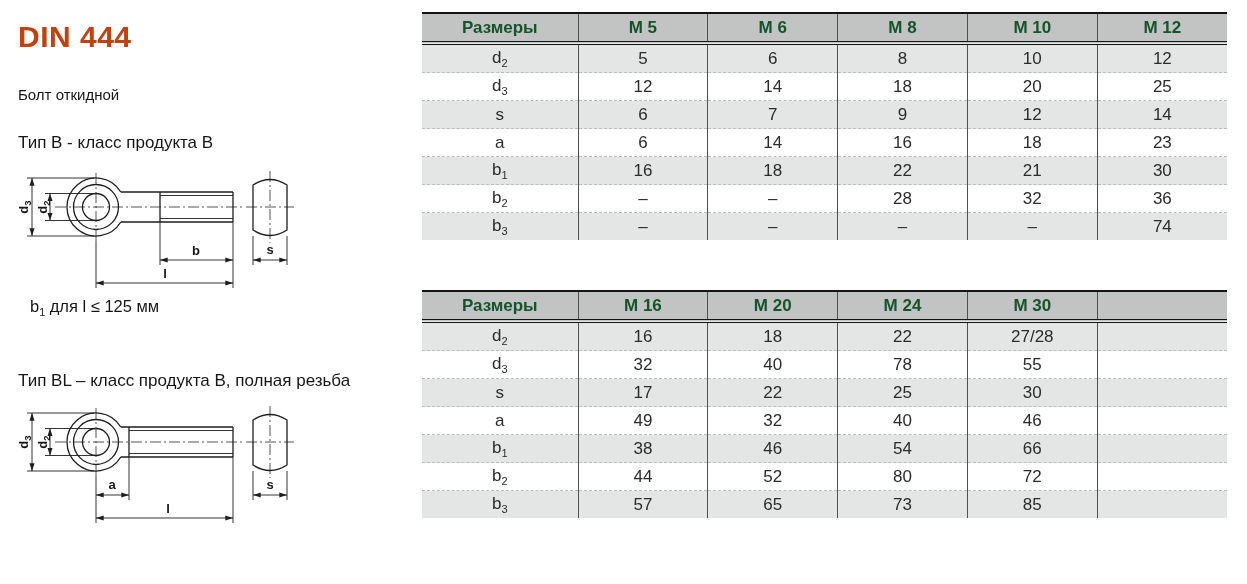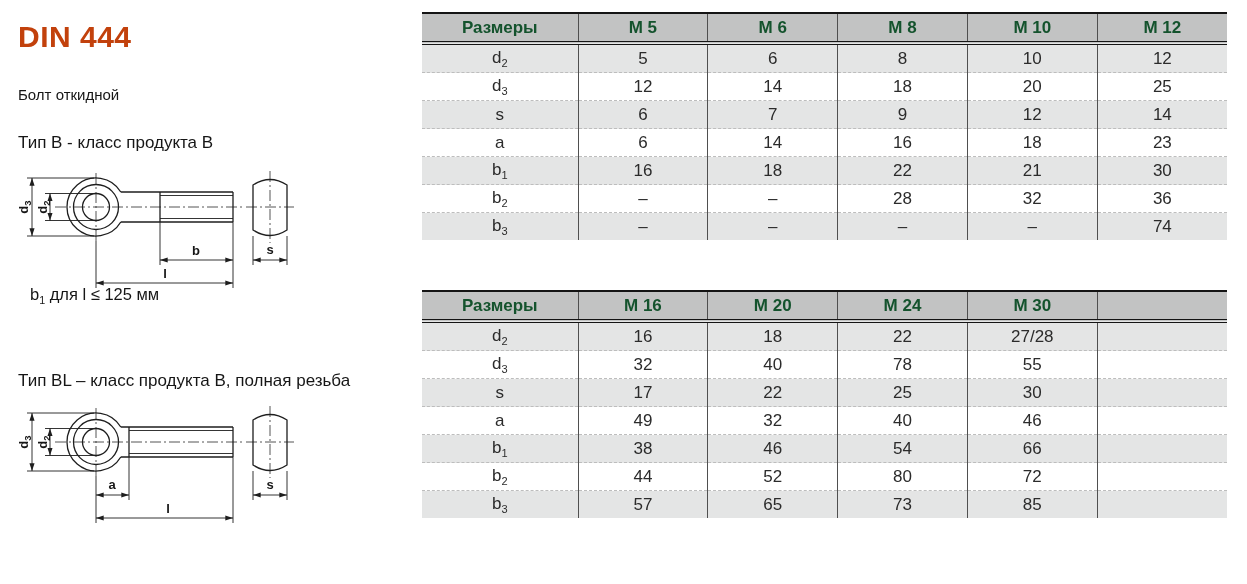--- a/index.html
+++ b/index.html
@@ -5,21 +5,21 @@
   html,body{margin:0;padding:0;background:#ffffff;}
   .page{position:relative;width:1247px;height:584px;background:#ffffff;overflow:hidden;
         font-family:"Liberation Sans",sans-serif;color:#1e1e1e;}
 
   .title-main{position:absolute;left:18px;top:20px;font-size:30px;font-weight:bold;letter-spacing:0.5px;color:#c2410c;}
   .title-sub{position:absolute;left:18px;top:78px;font-size:15px;color:#161616;margin-top:8px;}
   .type-heading{position:absolute;left:18px;font-size:17px;color:#161616;}
   .type-b{top:133px;}
   .type-bl{top:371px;}
 
-  .notes{position:absolute;left:30px;top:285px;font-size:16.5px;line-height:19px;color:#161616;}
+  .notes{position:absolute;left:30px;top:297px;font-size:16.5px;line-height:19px;color:#161616;}
   .notes sub{font-size:0.65em;}
 
   .drawing{position:absolute;left:10px;}
   .drawing-b{top:165px;}
   .drawing-bl{top:400px;}
 
   
   .tblwrap{position:absolute;left:422px;}
   .tblwrap.t1{top:12px;}
   .tblwrap.t2{top:290px;}

